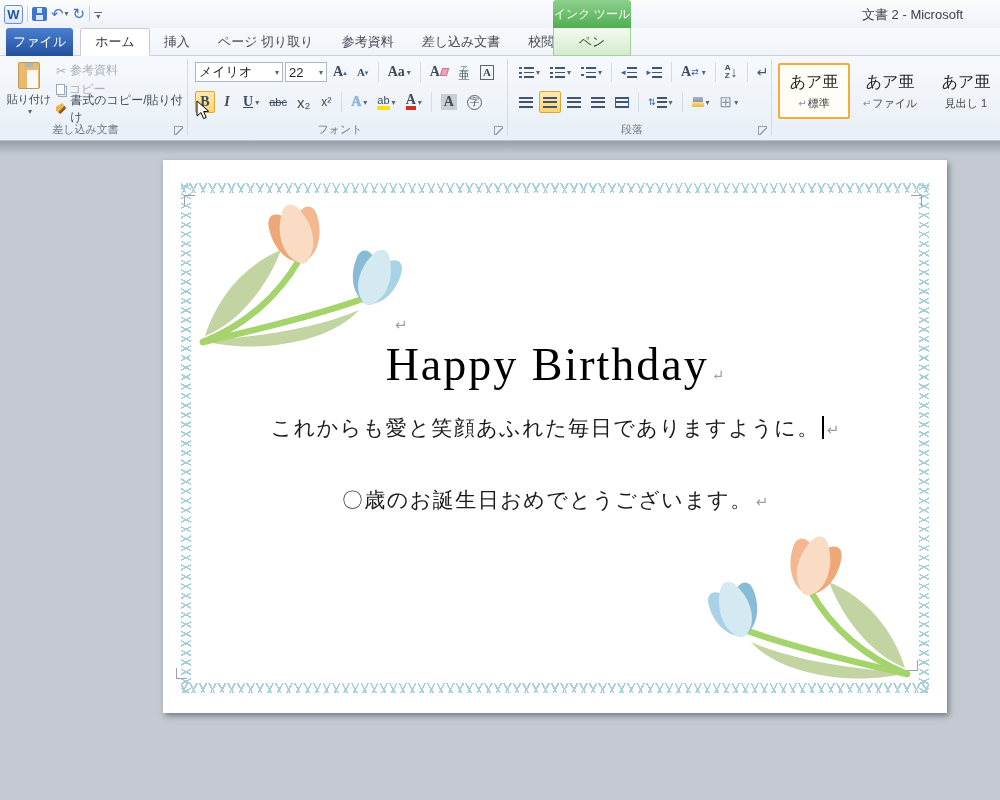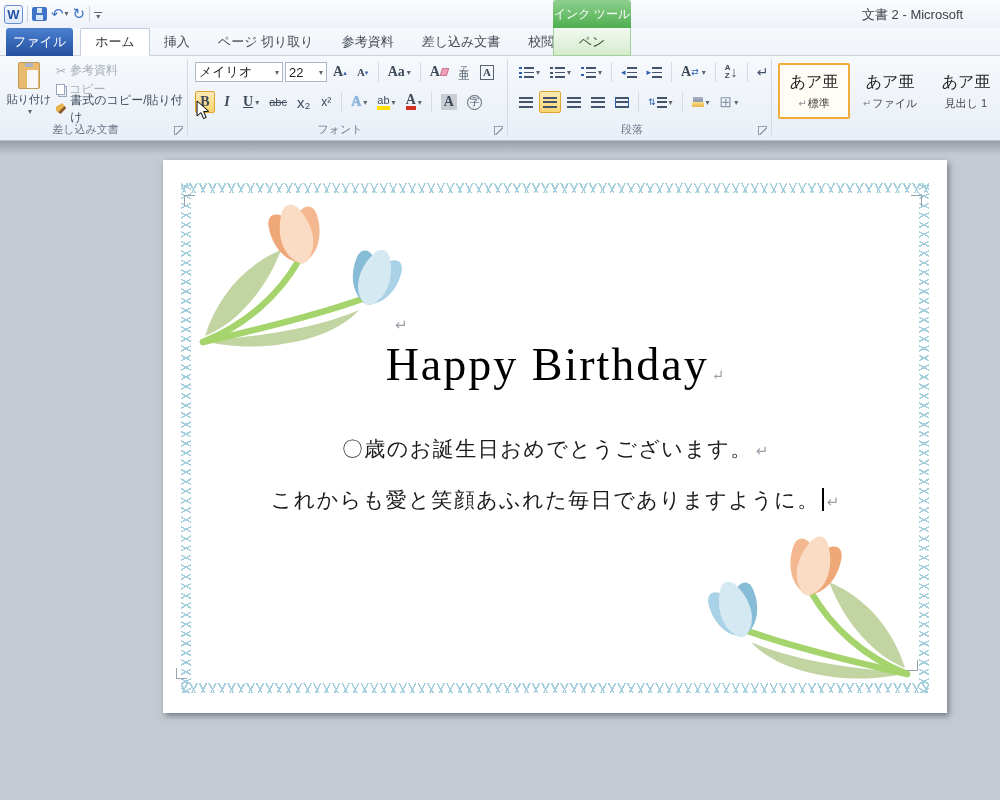--- a/index.html
+++ b/index.html
@@ -461,22 +461,22 @@
           <path d="M0,10 C-17,3 -21,-22 -9,-44 C-4,-53 4,-53 9,-44 C21,-22 17,3 0,10 Z" transform="rotate(-24) scale(0.9)" fill="#86bcd6"></path>
           <path d="M0,10 C-17,3 -21,-22 -9,-44 C-4,-53 4,-53 9,-44 C21,-22 17,3 0,10 Z" transform="rotate(24) scale(0.9)" fill="#a9d2e6"></path>
           <path d="M0,10 C-17,3 -21,-22 -9,-44 C-4,-53 4,-53 9,-44 C21,-22 17,3 0,10 Z" transform="scale(0.95)" fill="#d5e9f3"></path>
         </g>
       </svg>
 
       <span class="float-pilcrow">↵</span>
 
       <div class="doc-text">
         <div class="doc-heading"><span>Happy Birthday</span><span class="pilcrow">↵</span></div>
+        <div class="doc-line l2"><span>これからも愛と笑顔あふれた毎日でありますように。</span><span class="caretbar"></span><span class="pilcrow">↵</span></div>
         <div class="doc-line l1"><span>〇歳のお誕生日おめでとうございます。</span><span class="pilcrow">↵</span></div>
-        <div class="doc-line l2"><span>これからも愛と笑顔あふれた毎日でありますように。</span><span class="caretbar"></span><span class="pilcrow">↵</span></div>
       </div>
 
     </div>
   </div>
 
   <svg class="cursor" width="14" height="20" viewBox="0 0 14 20">
     <path d="M1,1 L1,16 L5,12.6 L7.6,18.6 L10.2,17.4 L7.6,11.6 L12.6,11.2 Z" fill="#fff" stroke="#000" stroke-width="1"></path>
   </svg>
 
 </div>

